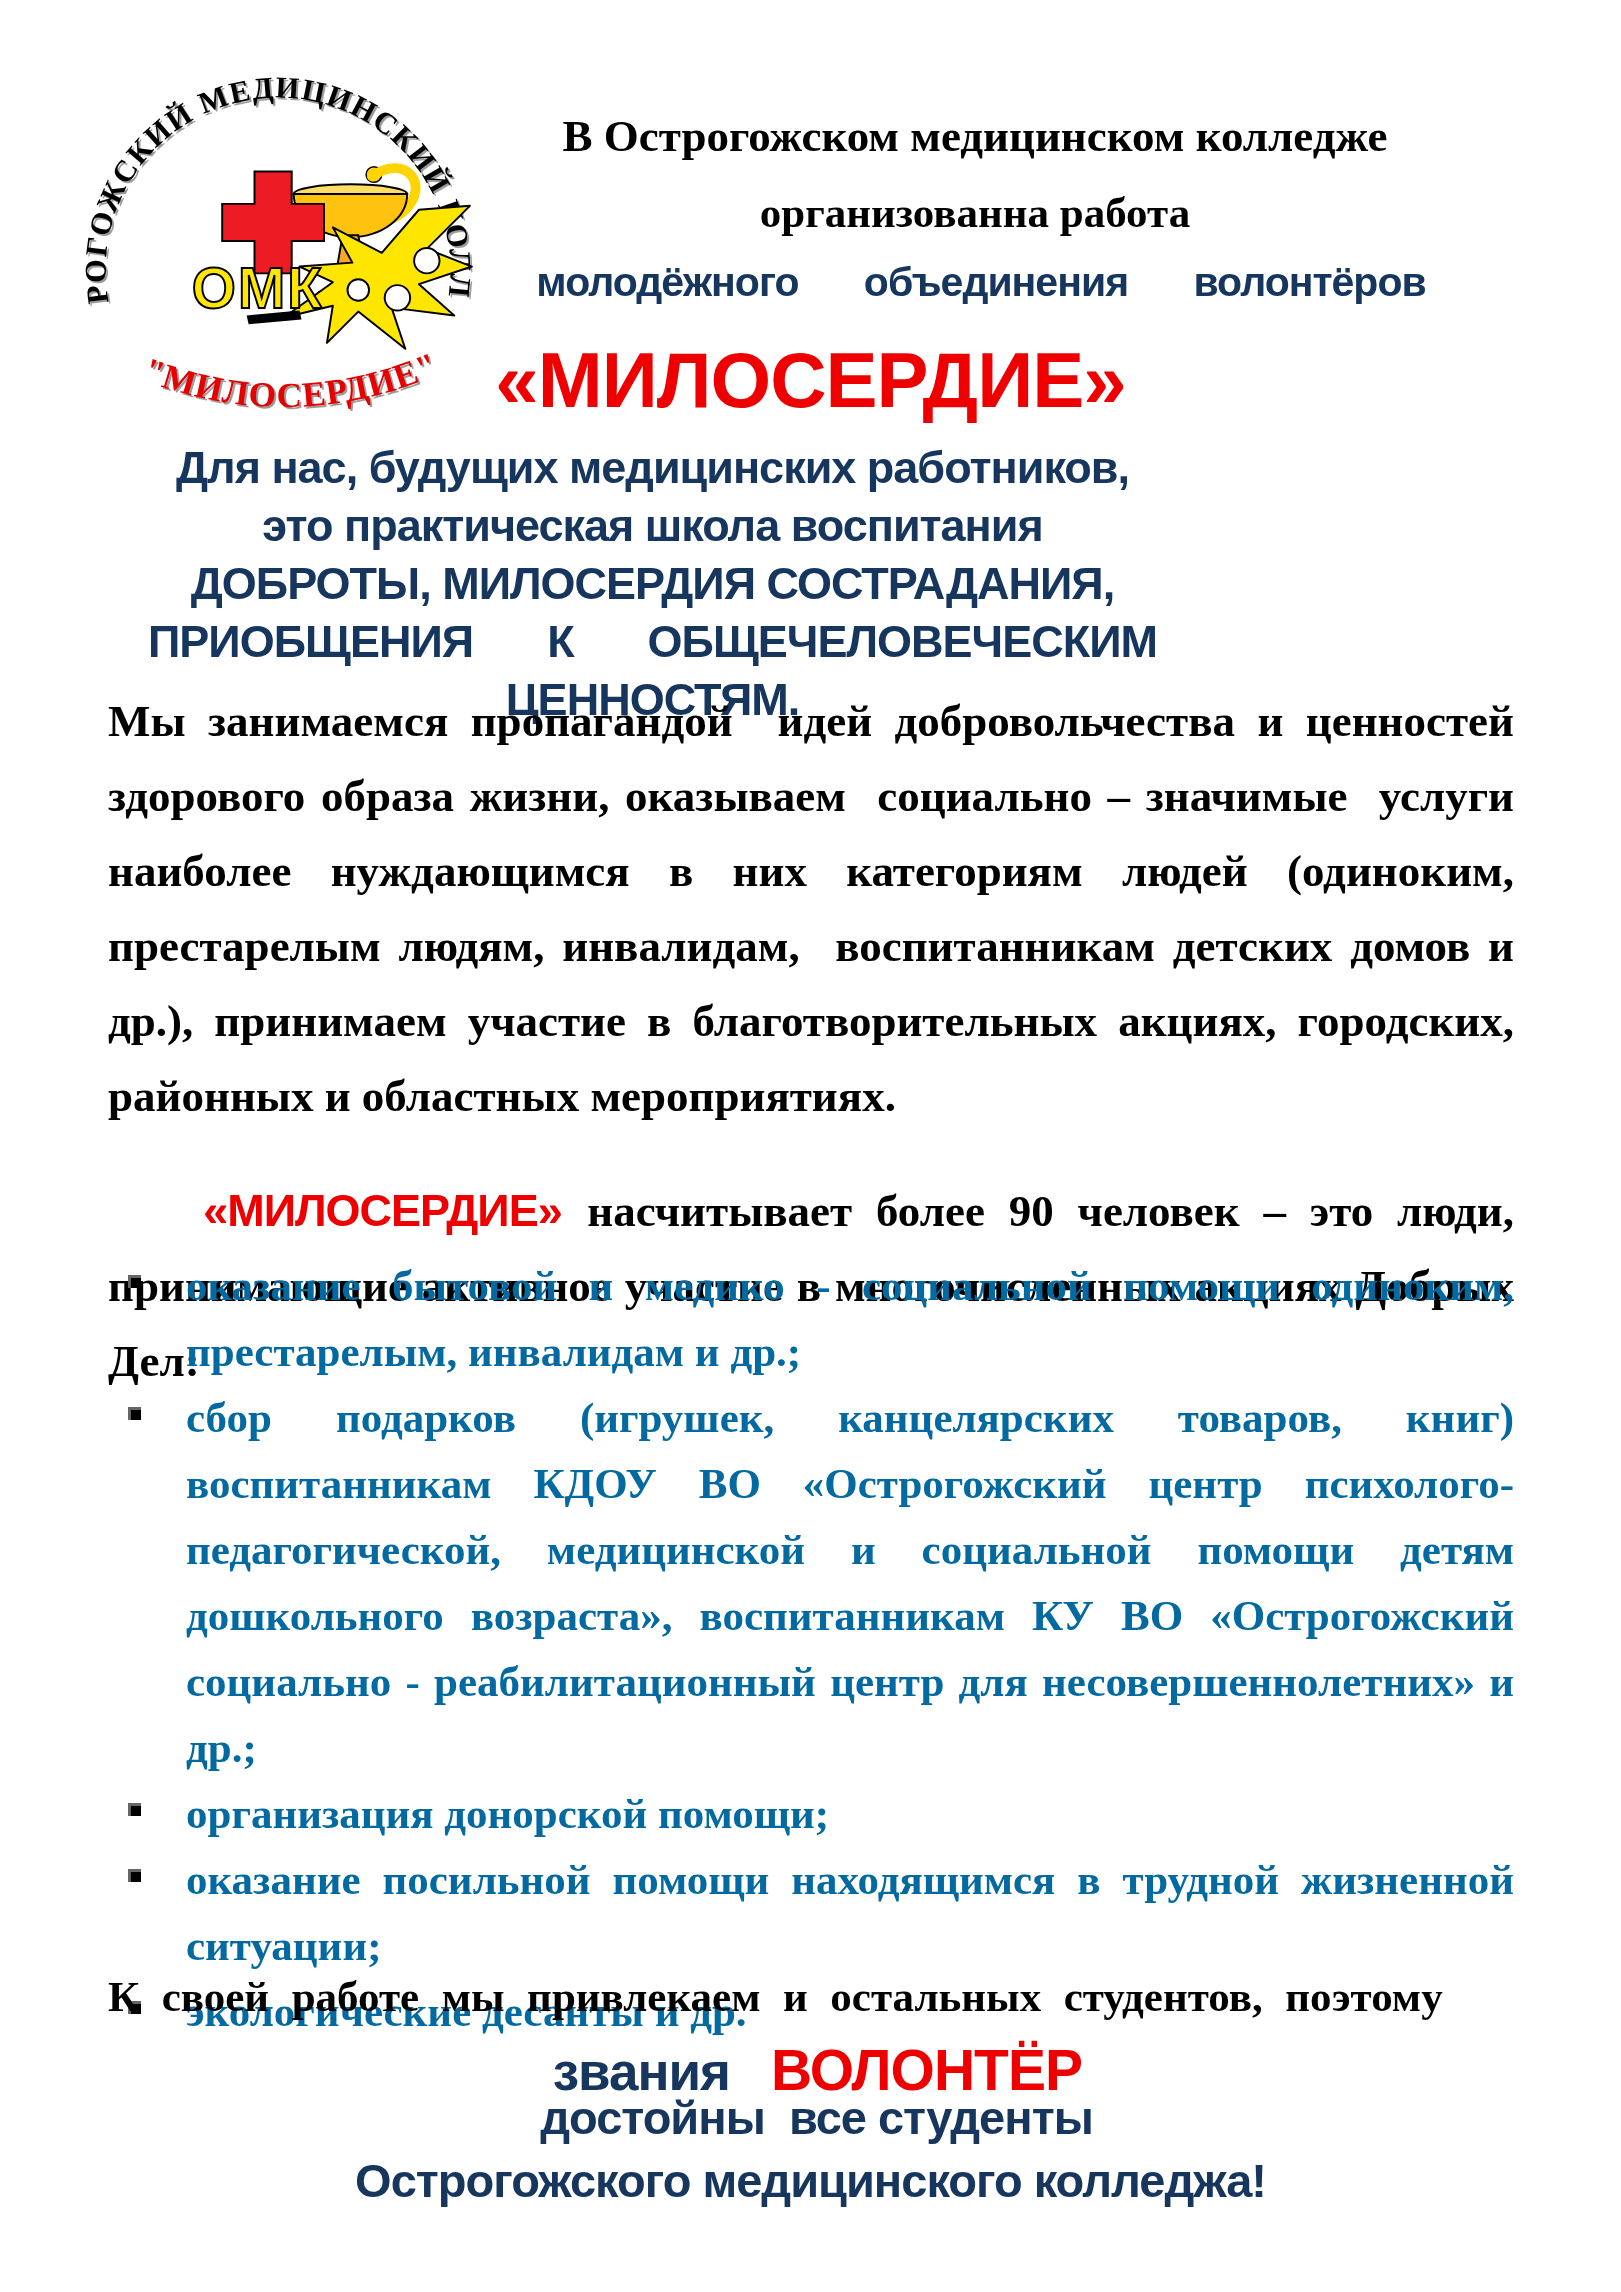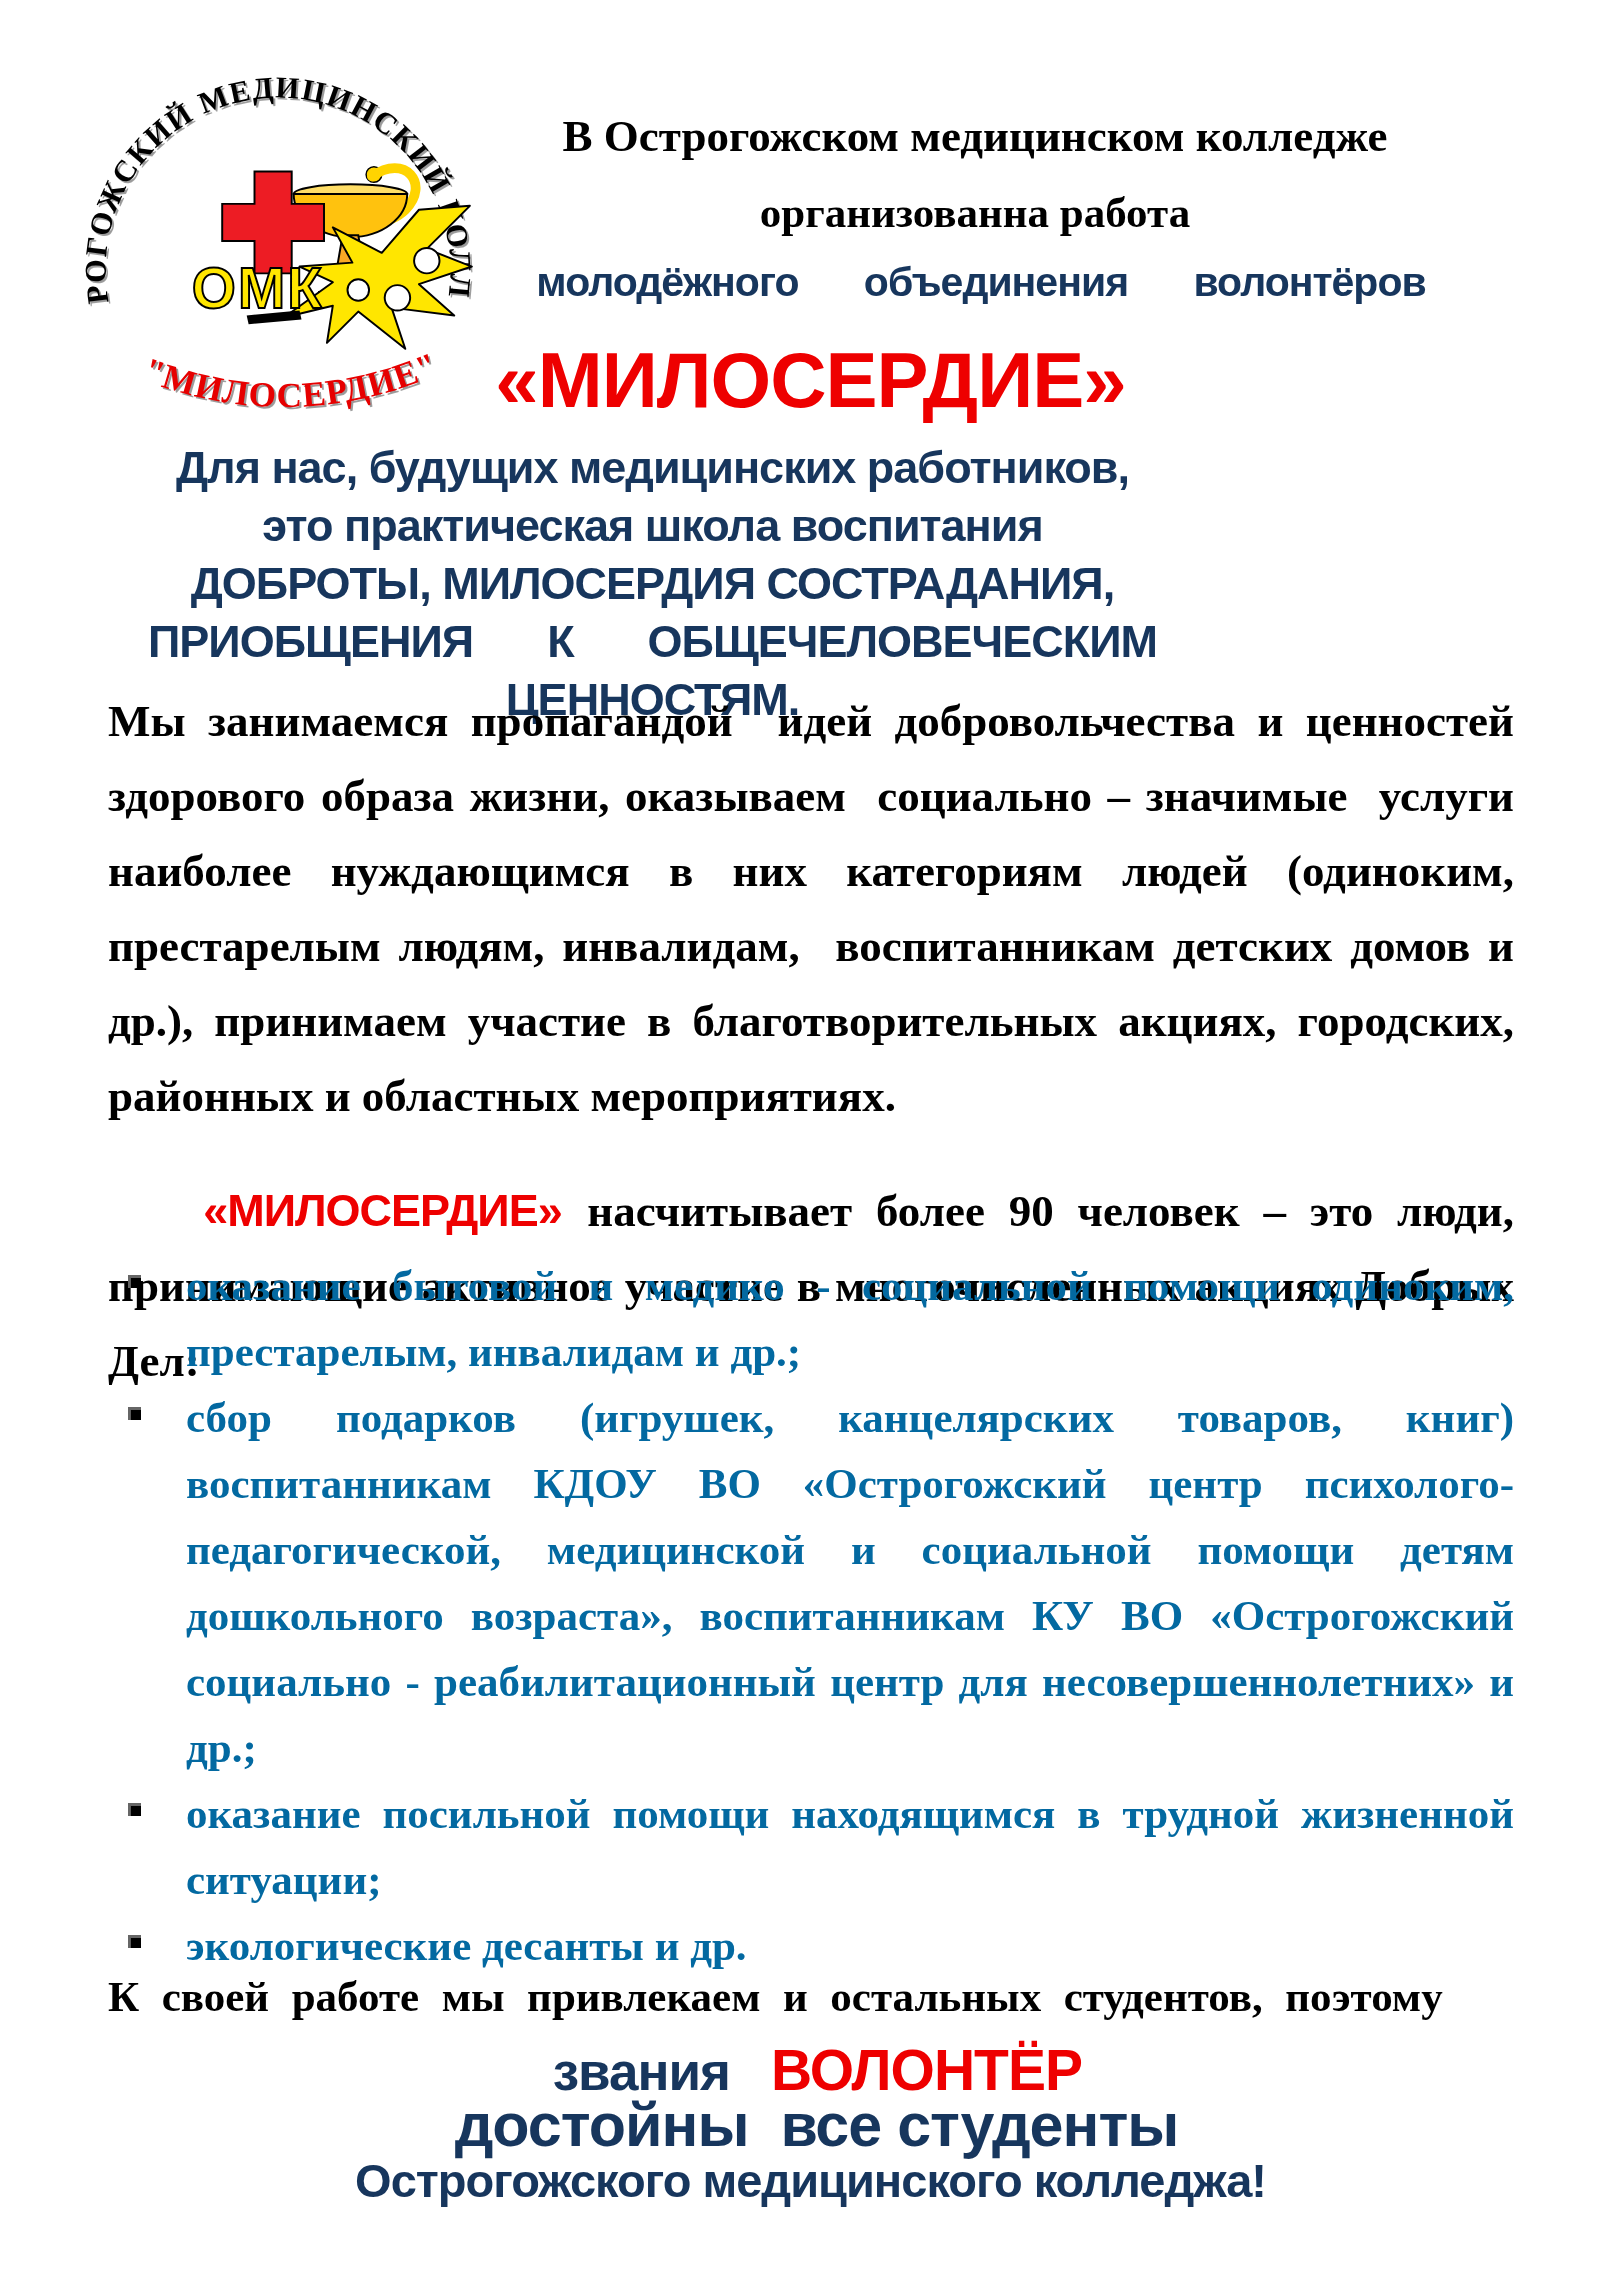--- a/index.html
+++ b/index.html
@@ -55,21 +55,21 @@
           box-shadow:inset 2.9px 2.9px 0 #666;}
   .closing{top:1964px;left:108px;width:1406px;font-weight:bold;font-size:43px;
           color:#000;word-spacing:11.8px;}
   
   .fline{left:0;width:1621px;text-align:center;
           font-family:"Liberation Sans","DejaVu Sans",sans-serif;
           font-weight:bold;color:var(--navy);letter-spacing:-1px;white-space:pre-wrap;}
   .f1{top:2011px;}
   .f1 .zv{font-size:53px;vertical-align:baseline;}
   .f1 .vol{font-size:57px;color:var(--red);margin-left:41px;vertical-align:baseline;}
-  .f2{top:2082px;font-size:61px;padding-left:12px;}
+  .f2{top:2082px;font-size:47px;padding-left:12px;}
   .f3{top:2145px;font-size:47px;}
   
   .arc-shadow{filter:drop-shadow(2px 2px 0px #9a9a9a);}
   .banner-shadow{filter:drop-shadow(2px 2px 0px #9a9a9a);}
 </style>
 </head>
 <body>
 
 <div class="page">
 
@@ -126,20 +126,21 @@
 
   <div class="abs bodytxt b1">Мы занимаемся пропагандой  идей добровольчества и ценностей здорового образа жизни, оказываем  социально – значимые  услуги наиболее нуждающимся в них категориям людей (одиноким, престарелым людям, инвалидам,  воспитанникам детских домов и др.), принимаем участие в благотворительных акциях, городских, районных и областных мероприятиях.</div>
 
   <div class="abs bodytxt p2">
     <span class="mercy">«МИЛОСЕРДИЕ»</span><span>насчитывает более 90 человек – это люди, принимающие активное участие в многочисленных акциях Добрых Дел:</span>
   </div>
 
   <ul class="abs bullets">
     <li>оказание бытовой и медико - социальной помощи одиноким, престарелым, инвалидам и др.;</li>
     <li>сбор подарков (игрушек, канцелярских товаров, книг) воспитанникам КДОУ ВО «Острогожский центр психолого-педагогической, медицинской и социальной помощи детям дошкольного возраста», воспитанникам КУ ВО «Острогожский социально - реабилитационный центр для несовершеннолетних» и др.;</li>
+    <li>организация донорской помощи;</li>
     <li>оказание посильной помощи находящимся в трудной жизненной ситуации;</li>
     <li>экологические десанты и др.</li>
   </ul>
 
   <div class="abs closing">К своей работе  мы  привлекаем  и  остальных  студентов,  поэтому</div>
 
   <div class="abs fline f1">
     <span class="zv">звания</span><span class="vol">ВОЛОНТЁР</span>
   </div>
   <div class="abs fline f2">достойны  все студенты</div>

